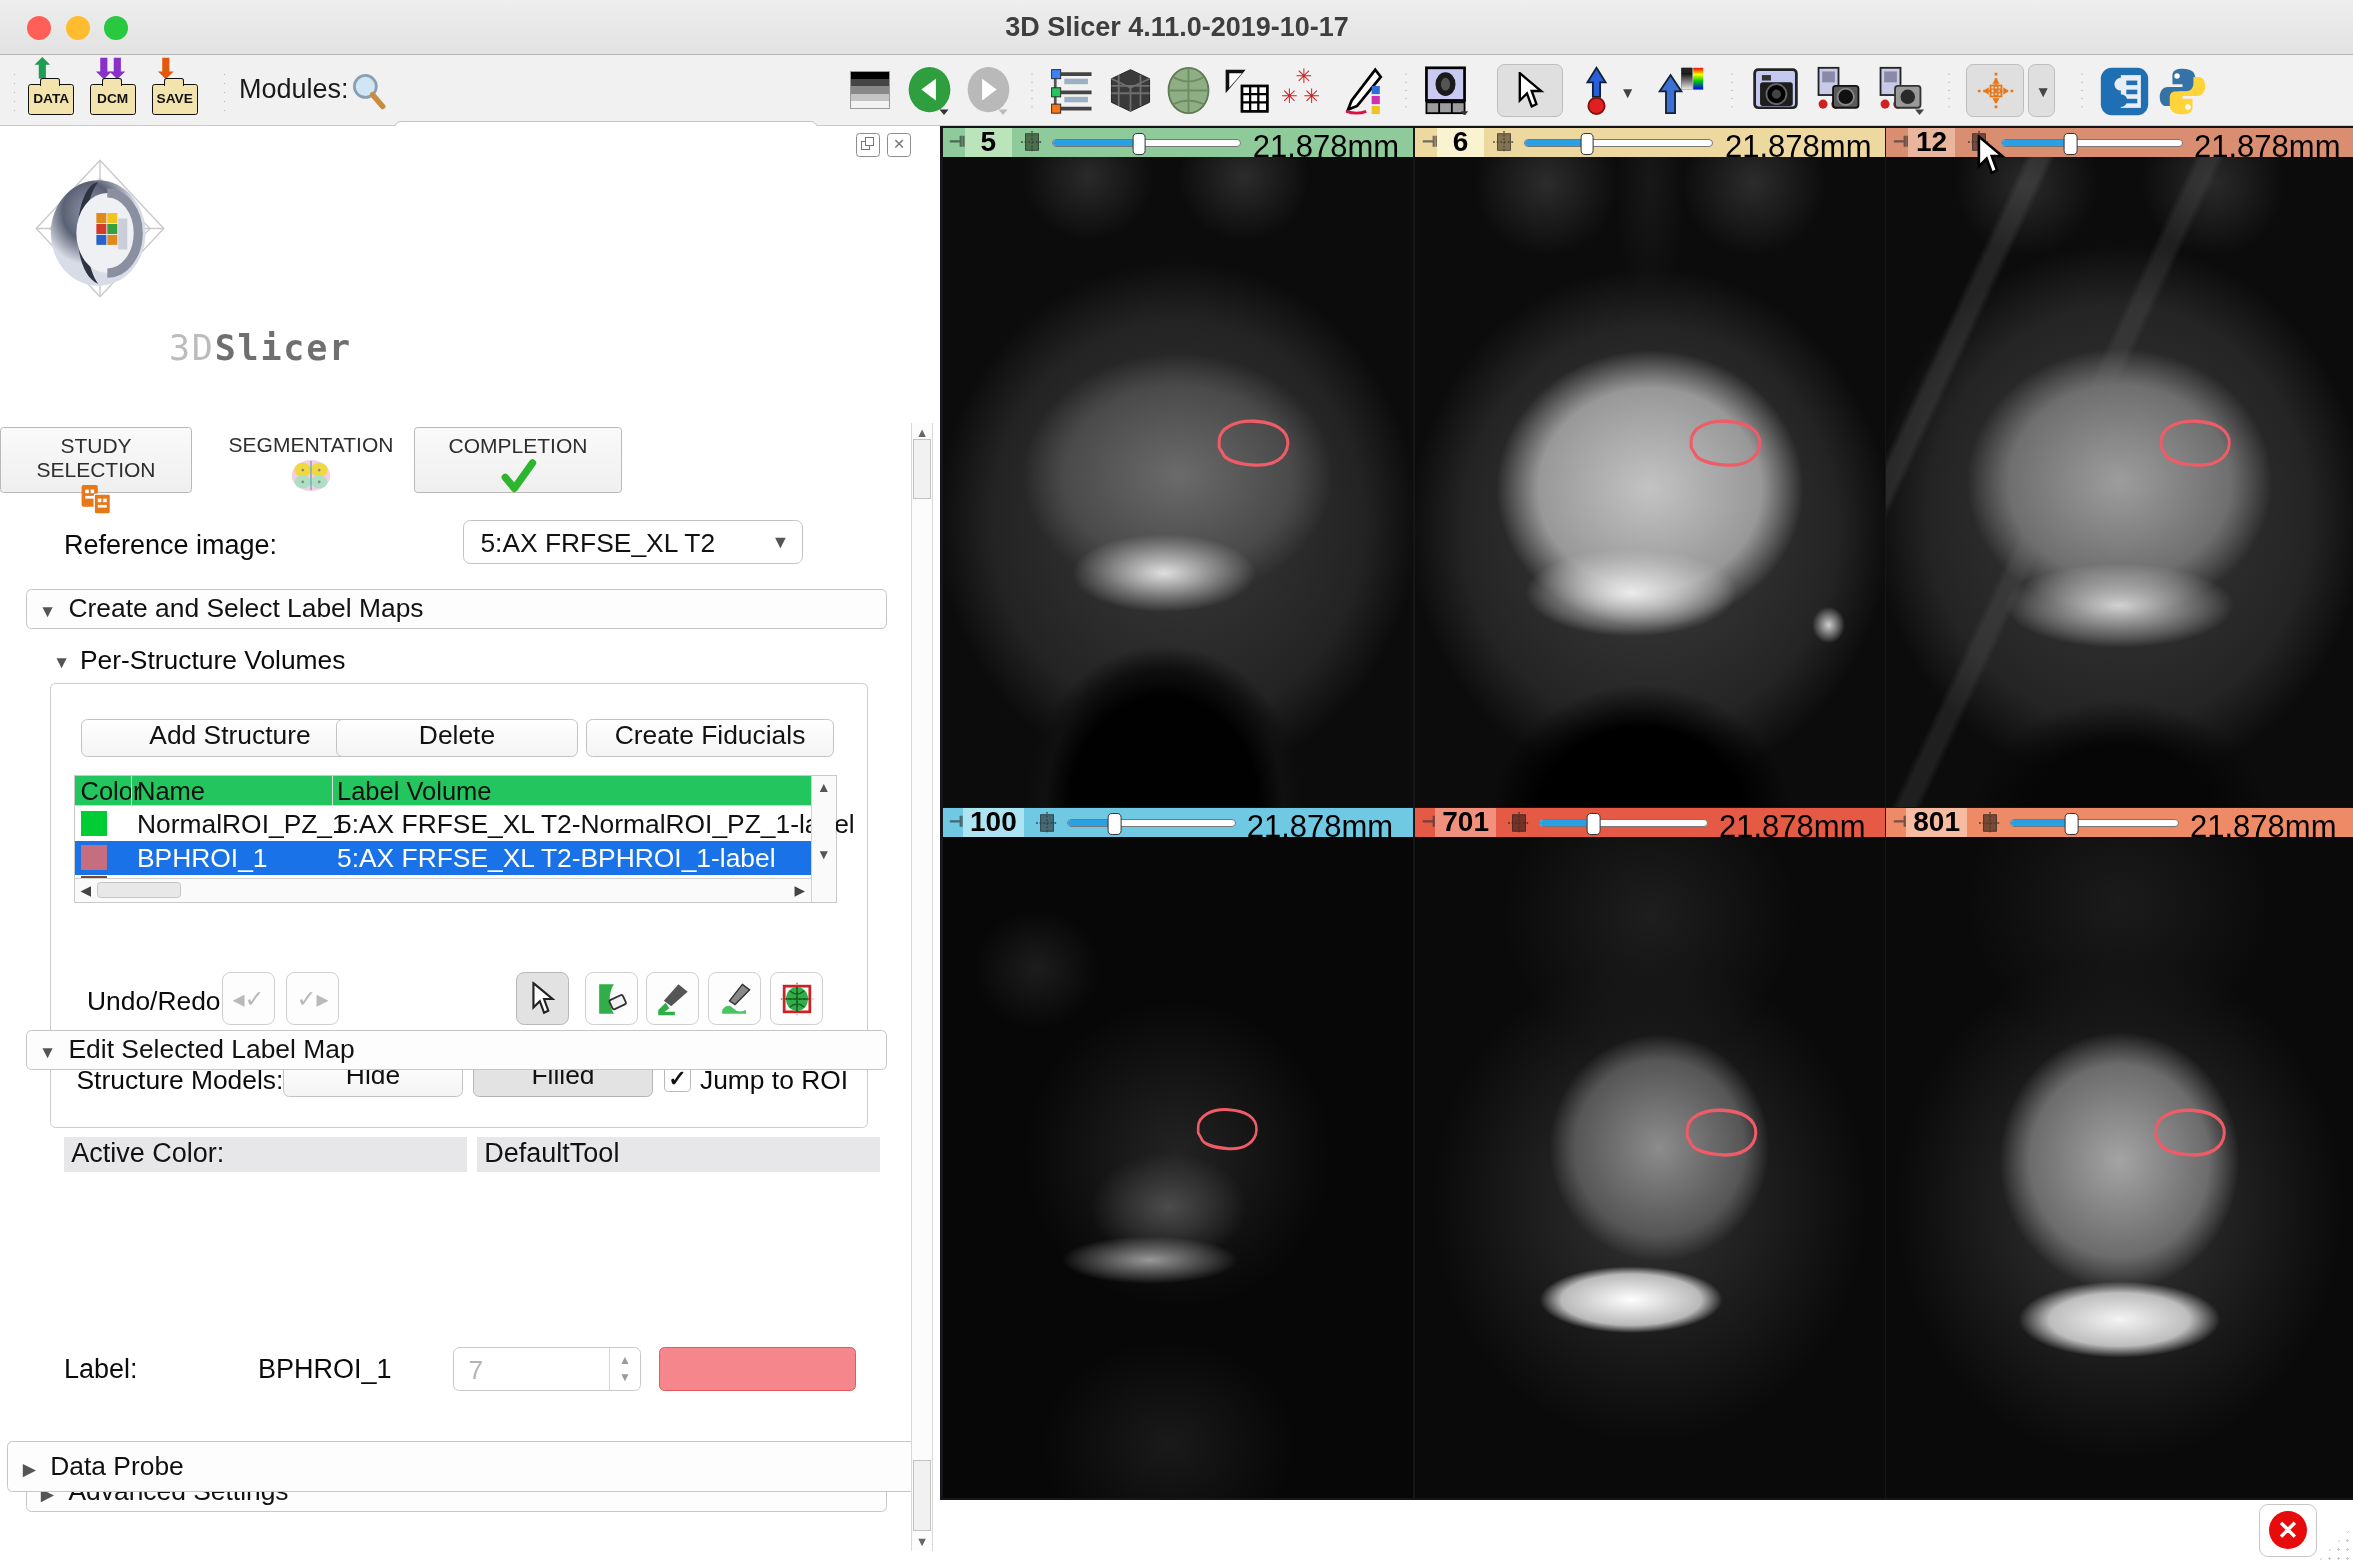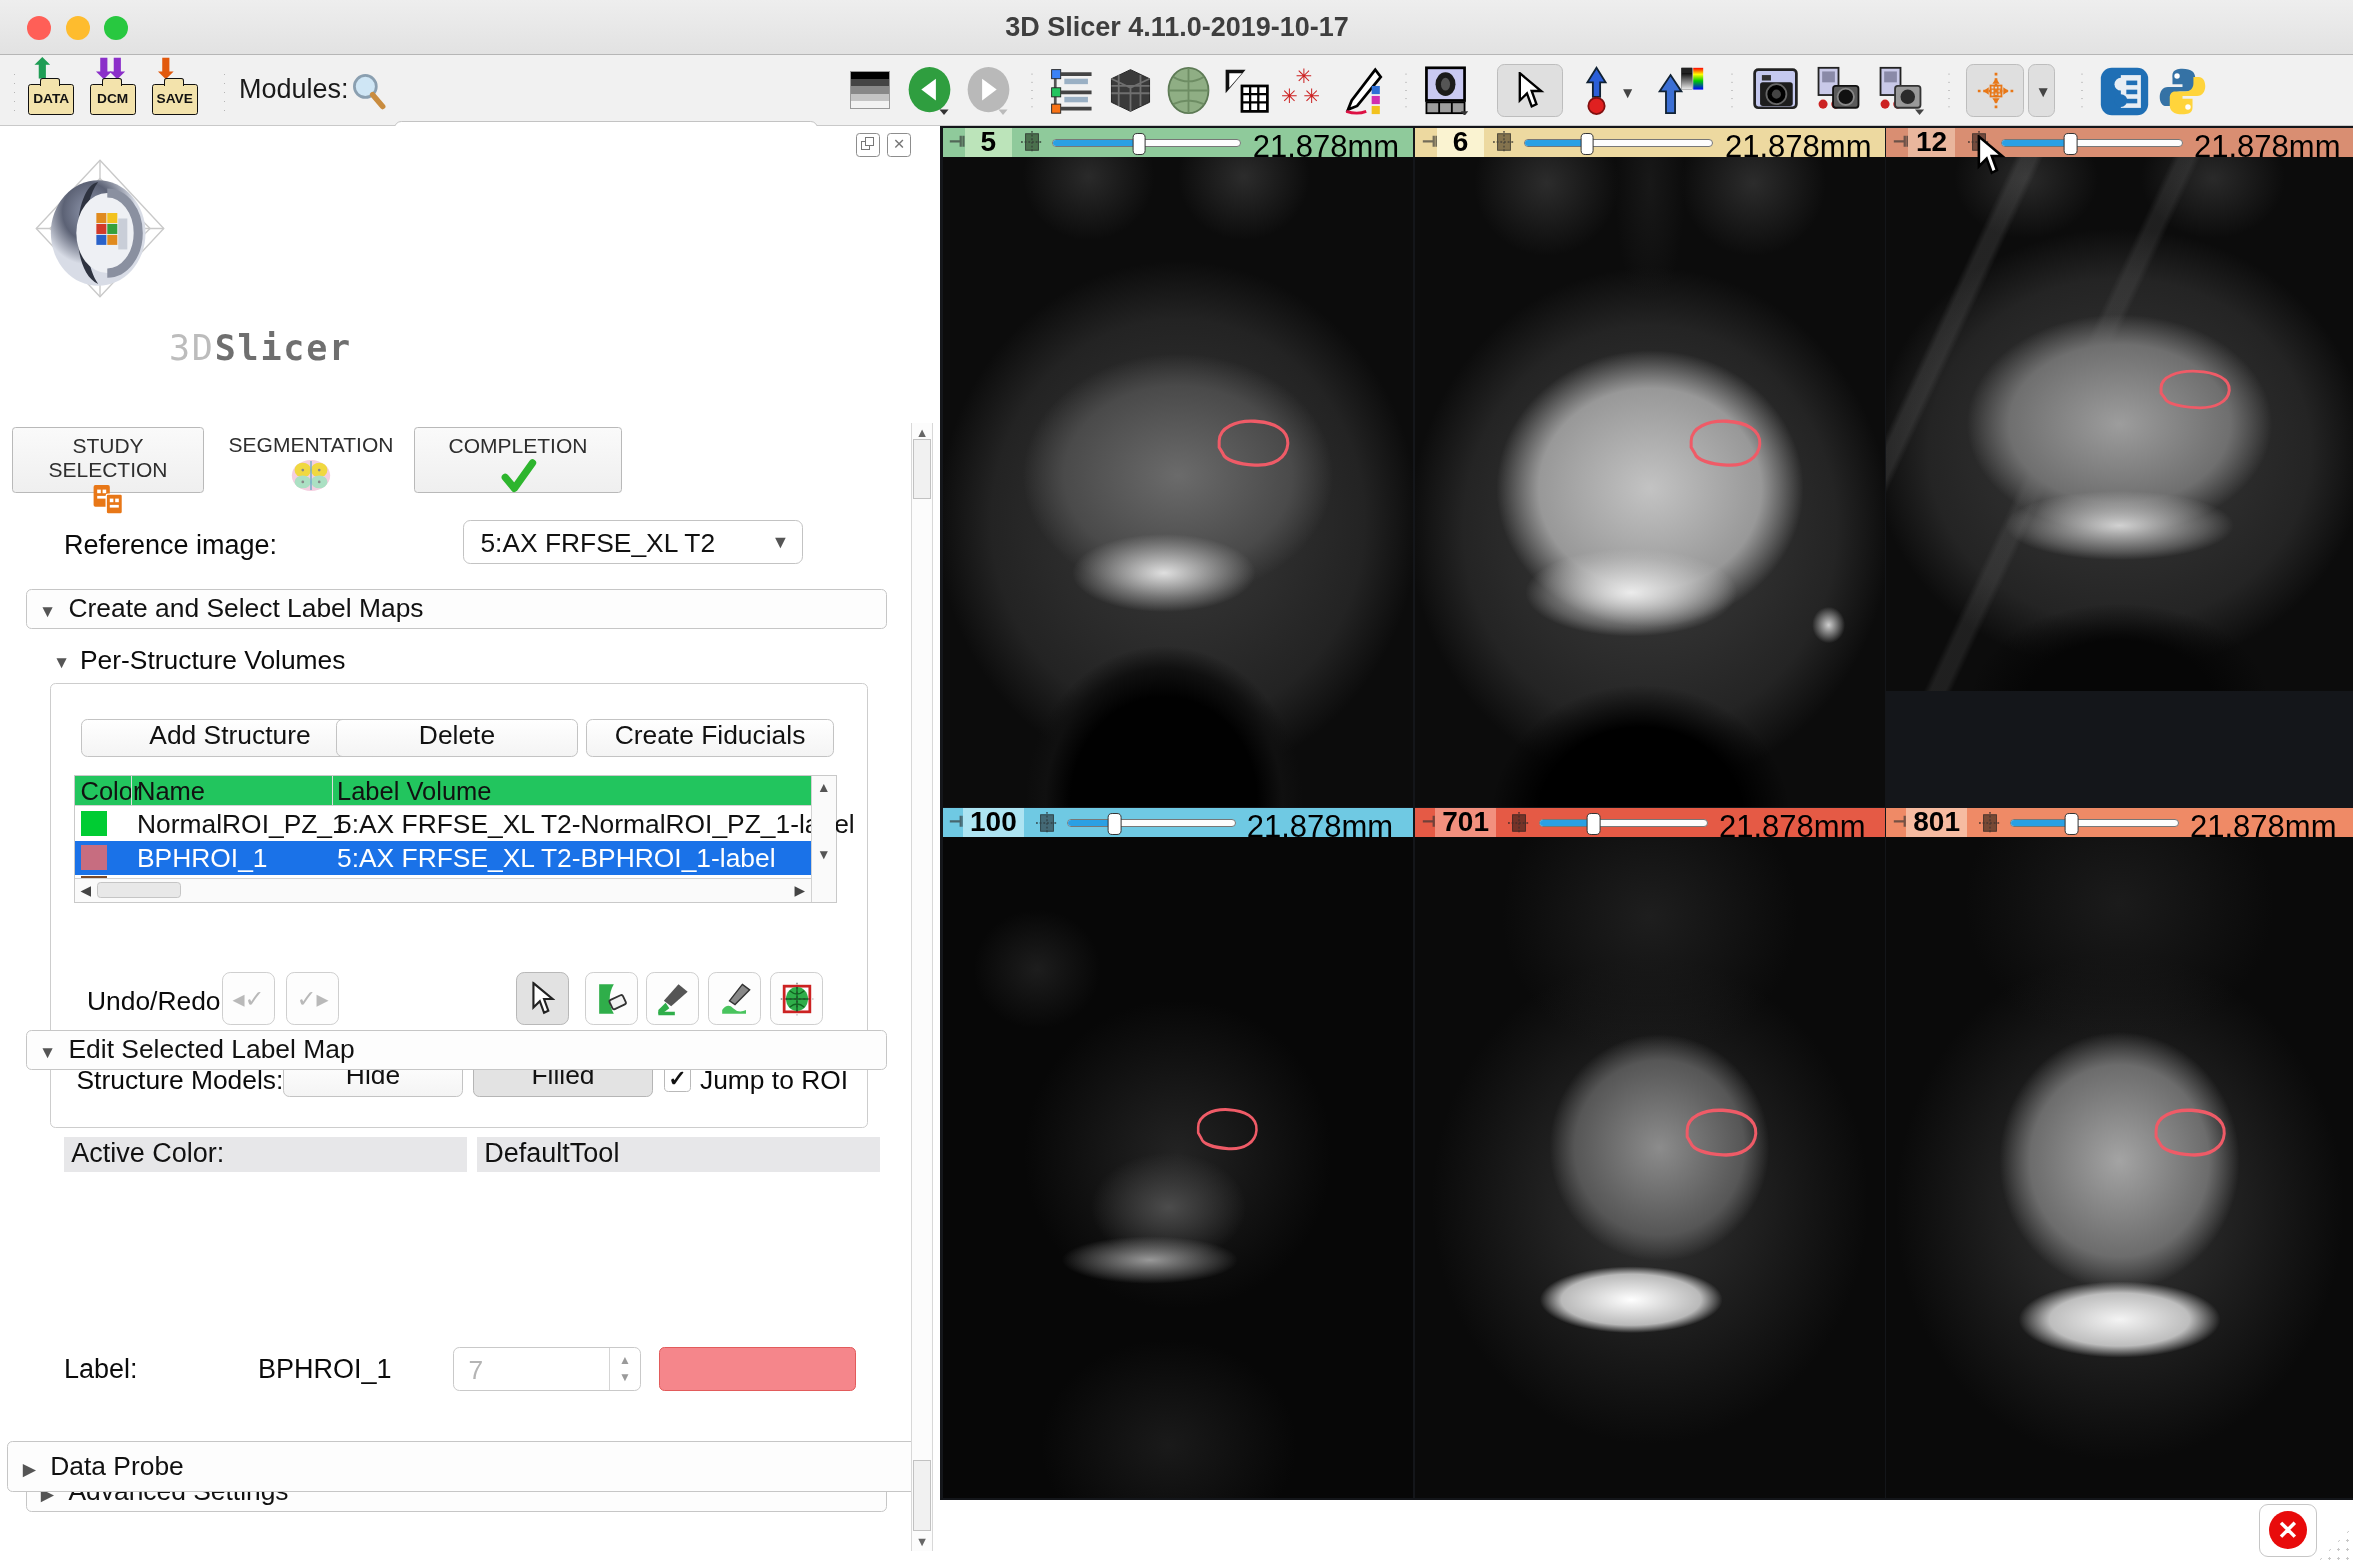--- a/index.html
+++ b/index.html
@@ -442,21 +442,21 @@
         <rect x="76" y="102" width="11" height="11" fill="#2a62c9"></rect>
           <rect x="88" y="102" width="11" height="11" fill="#e08a1e"></rect>
         <rect x="100" y="84" width="10" height="34" fill="#c9ced8"></rect>
       </g>
       <path d="M88 56 a34 44 0 0 1 0 88" fill="none" stroke="#8a90a0" stroke-width="10"></path>
     </svg>
     <div id="logo-text">
       <span class="lt1">3D</span><span class="lt2">Slicer</span>
     </div>
 
-    <div class="tab" style="left:12px; width:192px">
+    <div class="tab" style="left:0px; width:192px">
       <div class="tlabel">STUDY SELECTION</div>
       <div class="ticn">
         <svg width="36" height="33" viewBox="0 0 40 36">
             <rect x="4" y="2" width="18" height="24" rx="2" fill="#e87717"></rect>
             <rect x="8" y="7" width="4" height="4" fill="#fff"></rect>
             <rect x="14" y="7" width="4" height="4" fill="#fff"></rect>
             <rect x="8" y="14" width="10" height="3" fill="#fff"></rect>
             <rect x="18" y="12" width="18" height="22" rx="2" fill="#e87717" stroke="#fff" stroke-width="1.5"></rect>
             <rect x="22" y="17" width="4" height="4" fill="#fff"></rect>
             <rect x="28" y="17" width="4" height="4" fill="#fff"></rect>
@@ -663,21 +663,21 @@
           <div class="handle" style="left: 33%;"></div>
         </div>
         <div class="mmval" style="left:310px">21.878mm</div>
       </div>
       <div class="mri mri2"></div>
       <svg class="roi" style="left:56%; top:42.5%; width:20%; height:8%" viewBox="0 0 100 52" preserveAspectRatio="none">
         <path d="M14 24 C14 11 32 4 52 5 C72 6 88 13 87 27 C86 40 72 48 52 47 C34 46 20 42 18 36 L14 30 Z" stroke="#ef5b67"></path>
       </svg>
     </div>
 
-    <div class="cell" style="left:946px; top:1.8px; width:467px; height:563px">
+    <div class="cell" style="left:946px; top:1.8px; width:467px; height:679px">
       <div class="vbar" style="background-color: rgb(217, 142, 114);">
         <div class="pin" style="left:5.5px">
             <svg width="20" height="14.6" viewBox="0 0 22 16">
               <path d="M2 8 H14 M14 2 V14 M17 2 V14" stroke="#333" stroke-width="2.5"></path>
             </svg>
           </div>
         <div class="numbox" style="background-color: rgb(233, 182, 157);">12</div>
         <div class="slicei" style="left:82px"><svg width="22" height="22" viewBox="0 0 24 24">
               <rect x="5" y="3" width="14" height="18" fill="#5a3a30" stroke="#1c1c1c"></rect>
               <path d="M12 0 V24 M0 12 H24" stroke="#222" stroke-width="1.5" stroke-dasharray="2 2"></path>

